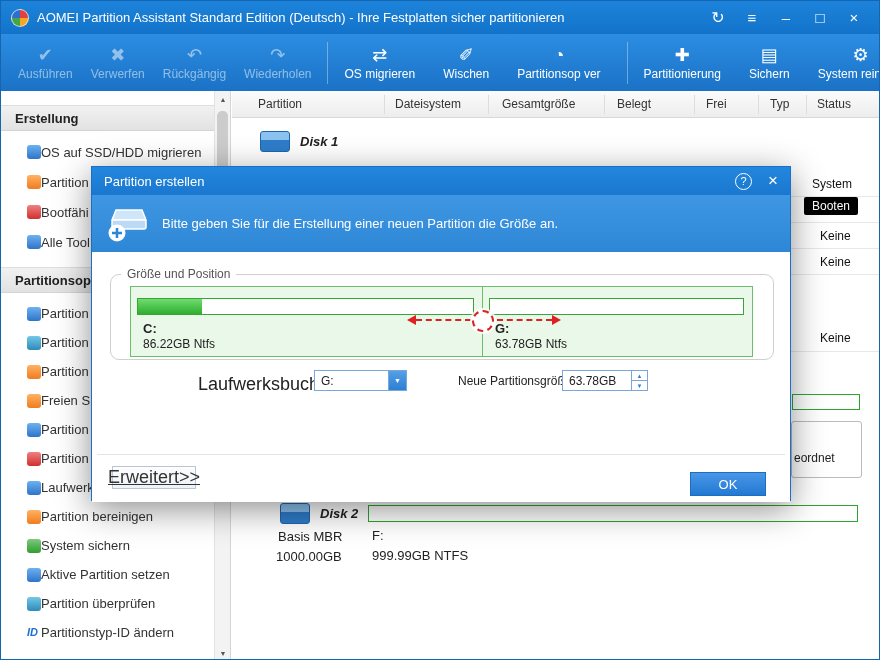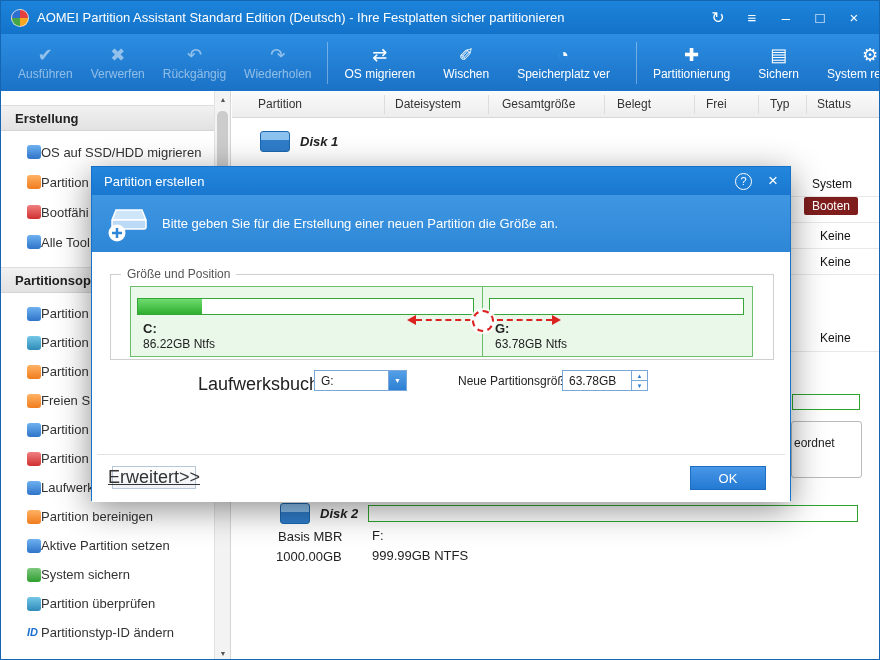--- a/index.html
+++ b/index.html
@@ -73,45 +73,45 @@
   .disk-icon { width:30px; height:21px; border-radius:3px; border:1px solid #1c66ad;
     background:linear-gradient(#8cc2f0 0 40%, #2f7cc9 40%); }
   .disk2-type { position:absolute; left:46px; top:438px; font-size:13px; }
   .disk2-size { position:absolute; left:44px; top:458px; font-size:13px; }
   .disk2-bar { position:absolute; left:136px; top:414px; width:490px; height:17px;
     background:#fff; border:1px solid #2da52d; }
   .disk2-letter { position:absolute; left:140px; top:437px; font-size:13px; }
   .disk2-info { position:absolute; left:140px; top:457px; font-size:13px; }
   .status { position:absolute; font-size:12px; color:#111; }
   .st0{left:580px; top:86px;}
-  .st1{left:572px; top:106px; background:#7f1d1d; color:#fff; padding:2px 8px; border-radius:2px;}
+  .st1{left:572px; top:106px; background:#000000; color:#fff; padding:2px 8px; border-radius:2px;}
   .st2{left:588px; top:138px;}
   .st3{left:588px; top:164px;}
   .st4{left:588px; top:240px;}
   .rline { position:absolute; left:556px; width:93px; height:1px; background:#e8e8e8; }
   .rl0{top:105px}.rl1{top:131px}.rl2{top:157px}.rl3{top:183px}.rl4{top:260px}
   .frag-bar { position:absolute; left:560px; top:303px; width:68px; height:16px;
     background:#fff; border:1px solid #2da52d; }
   .frag-panel { position:absolute; left:559px; top:330px; width:71px; height:57px;
-    background:#fff; border:1px solid #bbb; border-radius:3px; padding-top:14px;
+    background:#fff; border:1px solid #bbb; border-radius:3px; padding-top:29px;
     font-size:12px; color:#222; padding-left:2px; overflow:hidden; }
   
   .dialog { position:absolute; left:90px; top:165px; width:700px; height:335px;
     background:#fff; border:1px solid #1671c8; box-shadow:0 8px 32px rgba(0,0,0,.45); z-index:10; }
   .dlg-title { height:28px; background:linear-gradient(#2387dd,#1a77cf); color:#fff;
     display:flex; align-items:center; padding:0 12px; font-size:13px; }
   .dlg-btns { margin-left:auto; display:flex; align-items:center; gap:16px; }
   .dlg-help { width:17px; height:17px; border:1px solid #fff; border-radius:50%;
     font-size:11px; display:flex; align-items:center; justify-content:center; }
   .dlg-close { font-size:17px; }
   .dlg-banner { height:57px; background:linear-gradient(#3f97e3,#2e87d6); color:#fff;
     display:flex; align-items:center; gap:14px; padding:0 14px; font-size:13px; }
   .dlg-body { position:relative; height:250px; background:#fff; }
   .groupbox { position:absolute; left:18px; top:22px; width:664px; height:86px;
-    border:1px solid #cfcfcf; border-radius:0; }
+    border:1px solid #cfcfcf; border-radius:9px; }
   .group-label { position:absolute; left:10px; top:-8px; background:#fff; padding:0 6px;
     font-size:12px; color:#555; }
   .resize-panel { position:absolute; left:19px; top:11px; width:623px; height:71px;
     background:#e9f8e9; border:1px solid #6cbe6c; display:flex; }
   .part-half { position:relative; height:100%; }
   .part-left { width:352px; border-right:1px solid #6cbe6c; }
   .part-right { flex:1; }
   .part-bar { position:absolute; left:6px; right:8px; top:11px; height:17px;
     background:#fff; border:1px solid #37a537; }
   .part-fill { position:absolute; left:0; top:0; bottom:0; width:19%;
@@ -143,21 +143,21 @@
   .spin-up,.spin-down { flex:1; font-size:6px; color:#2c7fd2; display:flex;
     align-items:center; justify-content:center; }
   .spin-up { border-bottom:1px solid #7aa7d8; }
   .dlg-info { position:absolute; left:30px; top:146px; width:640px; font-size:12px;
     line-height:15px; color:#333; }
   .dlg-sep { position:absolute; left:5px; right:5px; top:202px; height:1px; background:#e3e3e3; }
   .btn-adv { position:absolute; left:20px; top:214px; width:84px; height:23px;
     border:1px solid #b8c6d8; background:linear-gradient(#fdfdfd,#eef2f6);
     font-size:18px; color:#333; display:flex; align-items:center; justify-content:center;
     text-decoration:underline; }
-  .btn-ok { position:absolute; left:598px; top:214px; width:76px; height:24px;
+  .btn-ok { position:absolute; left:598px; top:220px; width:76px; height:24px;
     background:linear-gradient(#4897e8,#2379d2); border:1px solid #1f6dc0;
     color:#fff; font-size:13px; display:flex; align-items:center; justify-content:center; }
 </style>
 </head>
 <body>
 
 <div class="app">
 
   <div class="titlebar">
     <div class="logo"></div>
@@ -192,21 +192,21 @@
     <div class="tb-btn tb-spread">
       <span class="tb-icon">⇄</span>
       <span>OS migrieren</span>
     </div>
     <div class="tb-btn tb-spread">
       <span class="tb-icon">✐</span>
       <span>Wischen</span>
     </div>
     <div class="tb-btn tb-spread">
       <span class="tb-icon">◔</span>
-      <span>Speicherplatz ver</span>
+      <span>Partitionsop ver</span>
     </div>
     <div class="tb-sep"></div>
     <div class="tb-btn tb-spread">
       <span class="tb-icon">✚</span>
       <span>Partitionierung</span>
     </div>
     <div class="tb-btn tb-spread">
       <span class="tb-icon">▤</span>
       <span>Sichern</span>
     </div>
@@ -263,26 +263,26 @@
       </div>
       <div class="side-item">
         <span class="side-icon icA"></span>
         <span>Laufwerk</span>
       </div>
       <div class="side-item">
         <span class="side-icon icB"></span>
         <span>Partition bereinigen</span>
       </div>
       <div class="side-item">
+        <span class="side-icon icD"></span>
+        <span>System sichern</span>
+      </div>
+      <div class="side-item">
         <span class="side-icon icA"></span>
         <span>Aktive Partition setzen</span>
-      </div>
-      <div class="side-item">
-        <span class="side-icon icD"></span>
-        <span>System sichern</span>
       </div>
       <div class="side-item">
         <span class="side-icon icF"></span>
         <span>Partition überprüfen</span>
       </div>
       <div class="side-item">
         <span class="side-icon id-text">ID</span>
         <span>Partitionstyp-ID ändern</span>
       </div>
     </div>

